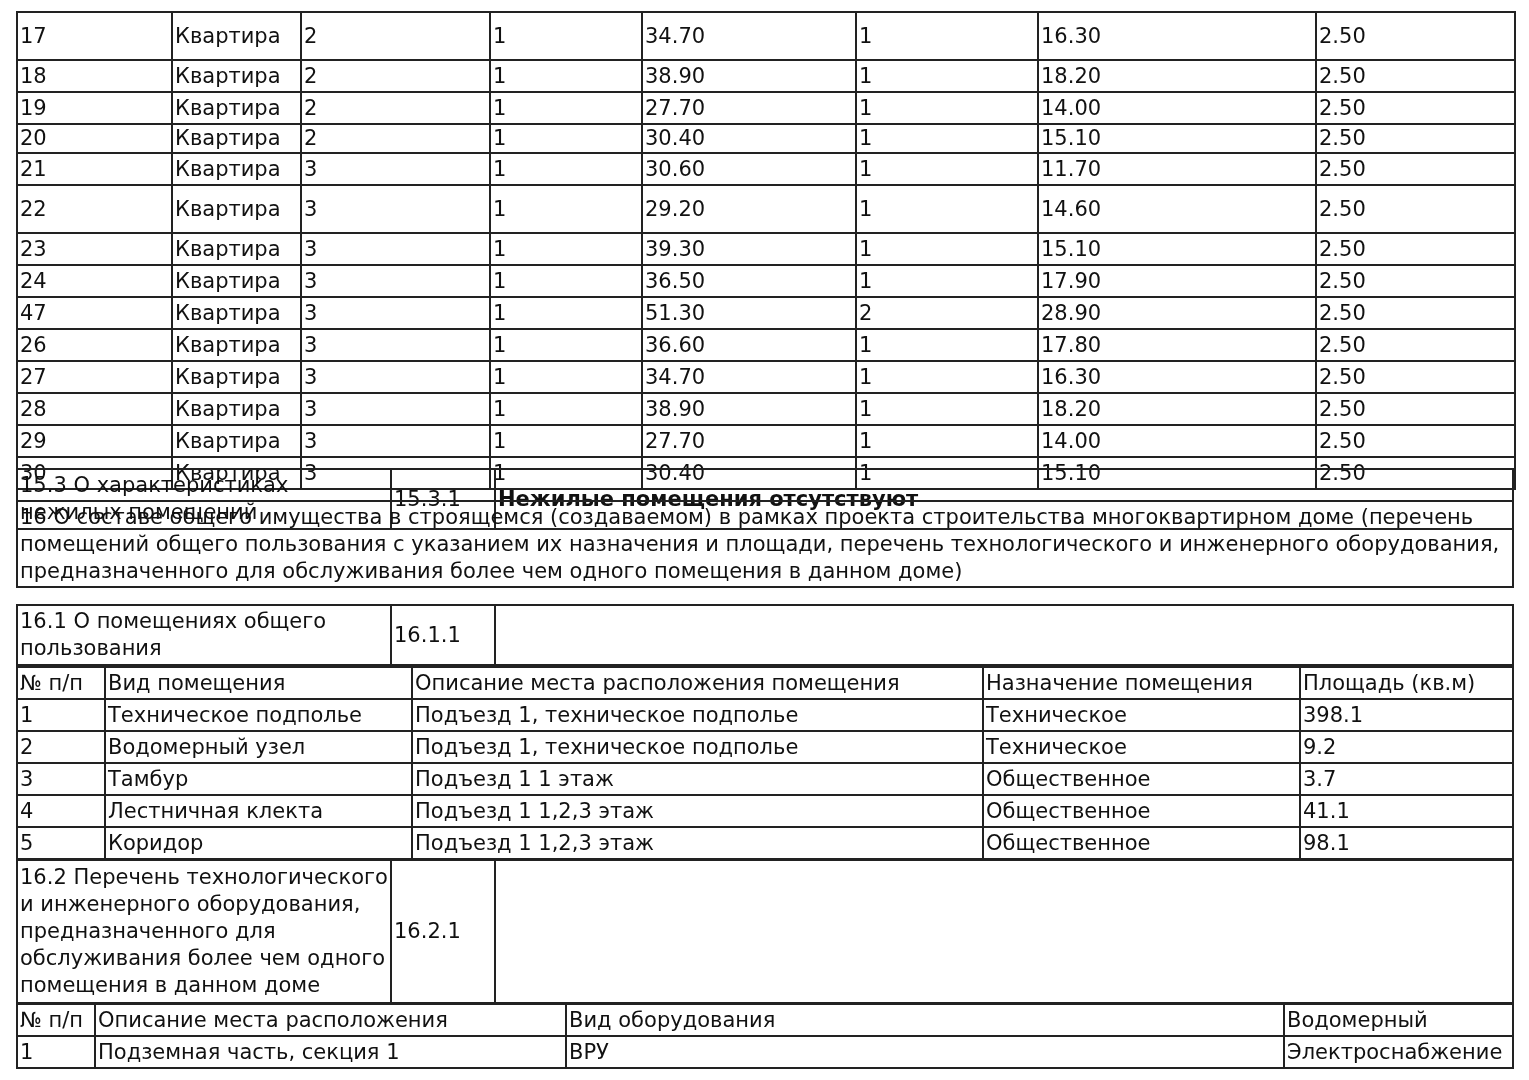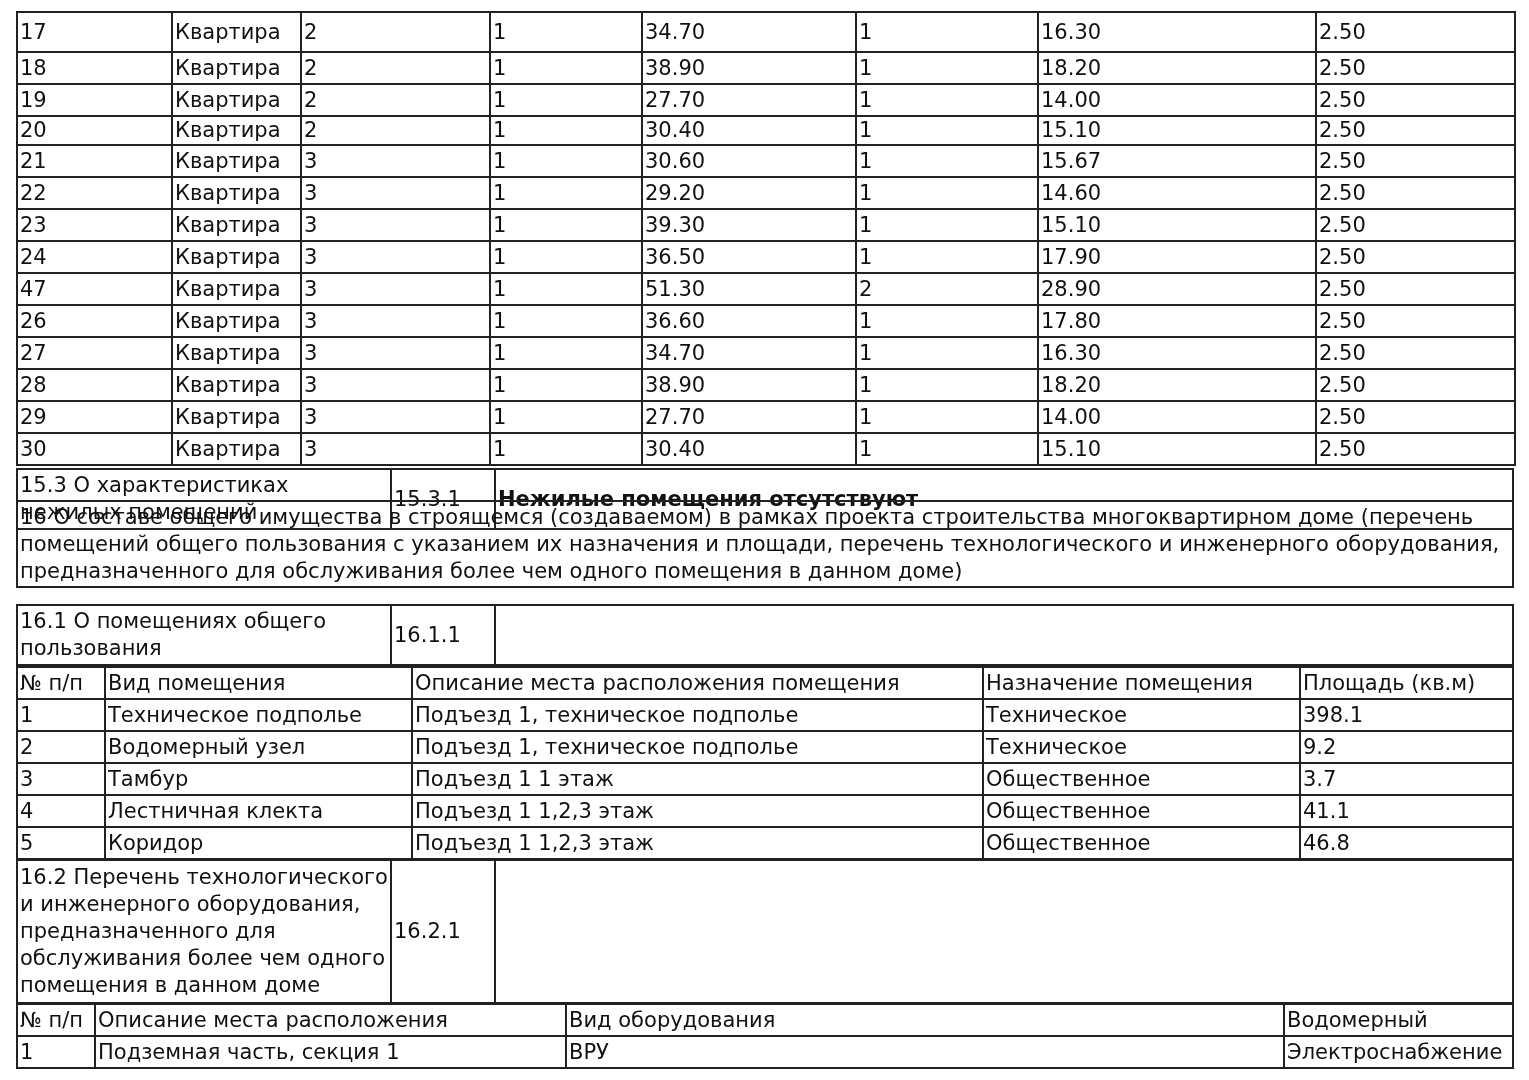--- a/index.html
+++ b/index.html
@@ -19,21 +19,21 @@
     <col style="width:155px">
       <col style="width:129px">
       <col style="width:189px">
       <col style="width:152px">
     <col style="width:214px">
       <col style="width:182px">
       <col style="width:278px">
       <col style="width:199px">
   </colgroup>
   <tbody id="apt-body">
-      <tr style="height: 40px;">
+      <tr style="height: 48px;">
         <td>17</td>
         <td>Квартира</td>
         <td>2</td>
         <td>1</td>
         <td>34.70</td>
         <td>1</td>
         <td>16.30</td>
         <td>2.50</td>
       </tr>
       <tr style="height: 32px;">
@@ -66,24 +66,24 @@
         <td>15.10</td>
         <td>2.50</td>
       </tr>
       <tr style="height: 32px;">
         <td>21</td>
         <td>Квартира</td>
         <td>3</td>
         <td>1</td>
         <td>30.60</td>
         <td>1</td>
-        <td>15.67</td>
-        <td>2.50</td>
-      </tr>
-      <tr style="height: 32px; padding-left: 19px;">
+        <td>11.70</td>
+        <td>2.50</td>
+      </tr>
+      <tr style="height: 48px; padding-left: 19px;">
         <td>22</td>
         <td>Квартира</td>
         <td>3</td>
         <td>1</td>
         <td>29.20</td>
         <td>1</td>
         <td>14.60</td>
         <td>2.50</td>
       </tr>
       <tr style="height: 32px;">
@@ -251,21 +251,21 @@
         <td>Лестничная клекта</td>
         <td>Подъезд 1 1,2,3 этаж</td>
         <td>Общественное</td>
         <td>41.1</td>
       </tr>
       <tr style="height: 32px;">
         <td>5</td>
         <td>Коридор</td>
         <td>Подъезд 1 1,2,3 этаж</td>
         <td>Общественное</td>
-        <td>46.8</td>
+        <td>98.1</td>
       </tr>
     </tbody>
 </table>
 
 <table class="blk wrap" style="top:859px;border-radius:29px;">
   <colgroup>
       <col style="width:374px">
       <col style="width:104px">
       <col>
     </colgroup>

